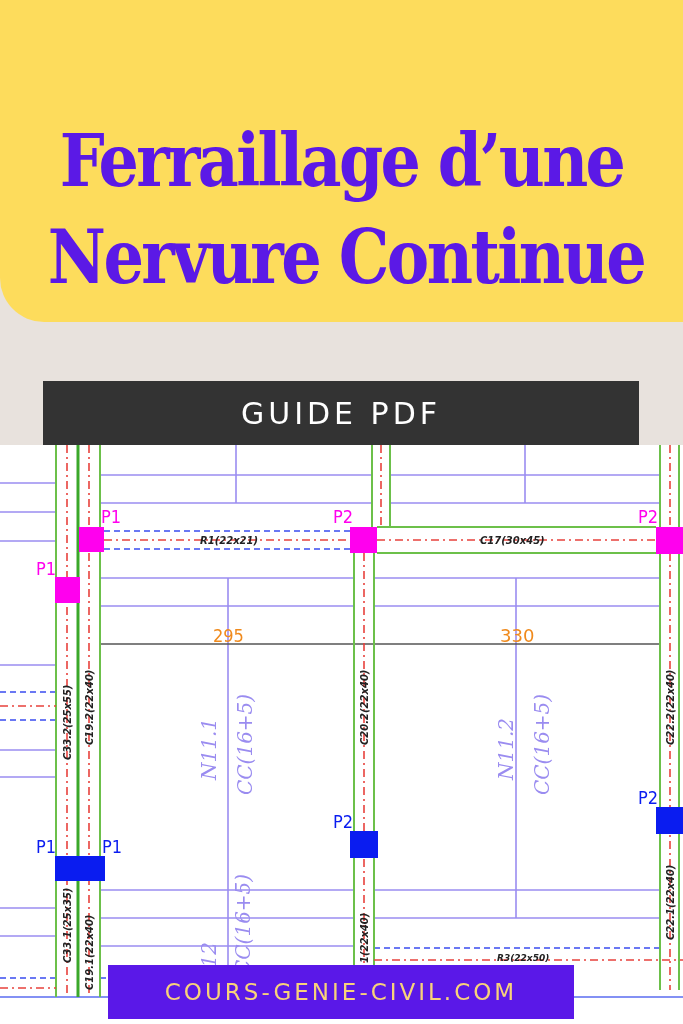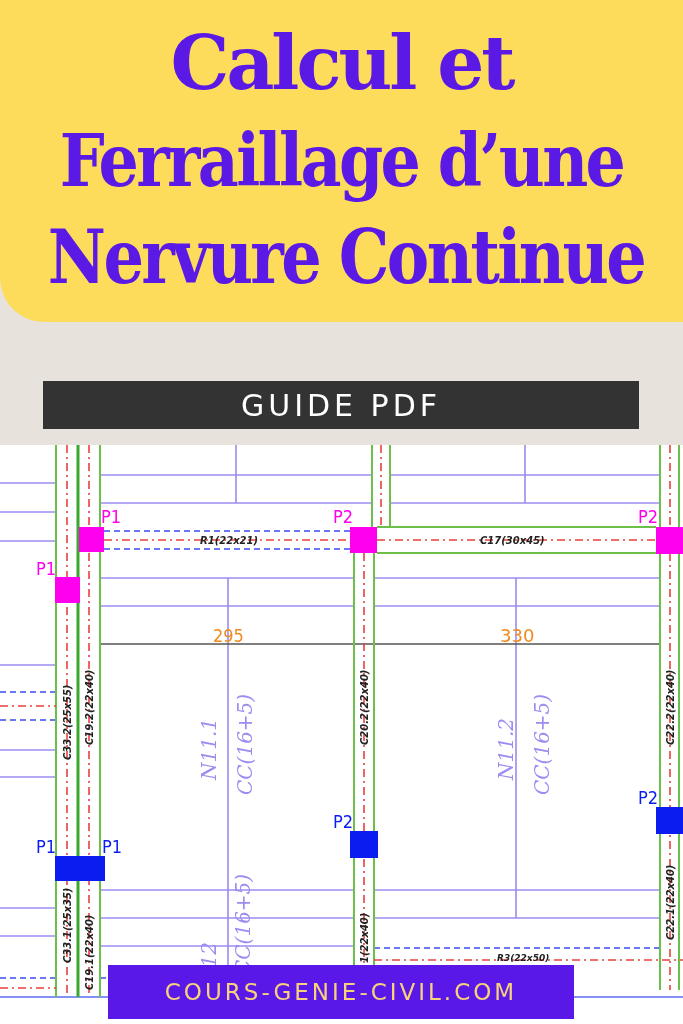--- a/index.html
+++ b/index.html
@@ -2,32 +2,31 @@
 <html><head>
 <meta charset="utf-8">
 <style>
   html, body { margin:0; padding:0; }
   body { width:683px; height:1024px; position:relative; overflow:hidden; background:#e8e2dd; font-family:"Liberation Sans", sans-serif; }
   .title-panel { position:absolute; left:0; top:0; width:700px; height:322px; background:#fddc5c; border-radius:0 0 0 44px; }
   .title-line { position:absolute; left:0; width:683px; text-align:center; color:#5b19e6; font-family:"DejaVu Serif", "Liberation Serif", serif; font-weight:bold; letter-spacing:-3px; white-space:nowrap; }
   .t1 { top:20px; font-size:74px; }
   .t2 { top:118px; font-size:72px; transform:scaleX(0.88); }
   .t3 { top:214px; font-size:74px; transform:scaleX(0.86); }
-  .guide-bar { position:absolute; left:43px; top:381px; width:596px; height:48px; background:#333333; display:flex; align-items:center; justify-content:center; }
+  .guide-bar { position:absolute; left:43px; top:381px; width:596px; height:64px; background:#333333; display:flex; align-items:center; justify-content:center; }
   .guide-text { color:#ffffff; font-family:"DejaVu Sans", sans-serif; font-size:30px; letter-spacing:4px; font-weight:500; }
   .plan { position:absolute; left:0; top:445px; width:683px; height:579px; background:#ffffff; }
   .plan svg { position:absolute; left:0; top:0; }
   .site-banner { position:absolute; left:108px; top:965px; width:466px; height:54px; background:#5a18e8; display:flex; align-items:center; justify-content:center; }
   .site-text { color:#f8d27a; font-family:"DejaVu Sans", sans-serif; font-size:23px; letter-spacing:3px; }
 </style>
 </head>
 <body>
 
 <div class="title-panel">
-  <div class="title-line t1">Calcul et</div>
   <div class="title-line t2">Ferraillage d’une</div>
   <div class="title-line t3">Nervure Continue</div>
 </div>
 
 <div class="guide-bar">
   <span class="guide-text">GUIDE PDF</span>
 </div>
 
 <div class="plan">
   <svg width="683" height="579" viewBox="0 445 683 579" xmlns="http://www.w3.org/2000/svg">

